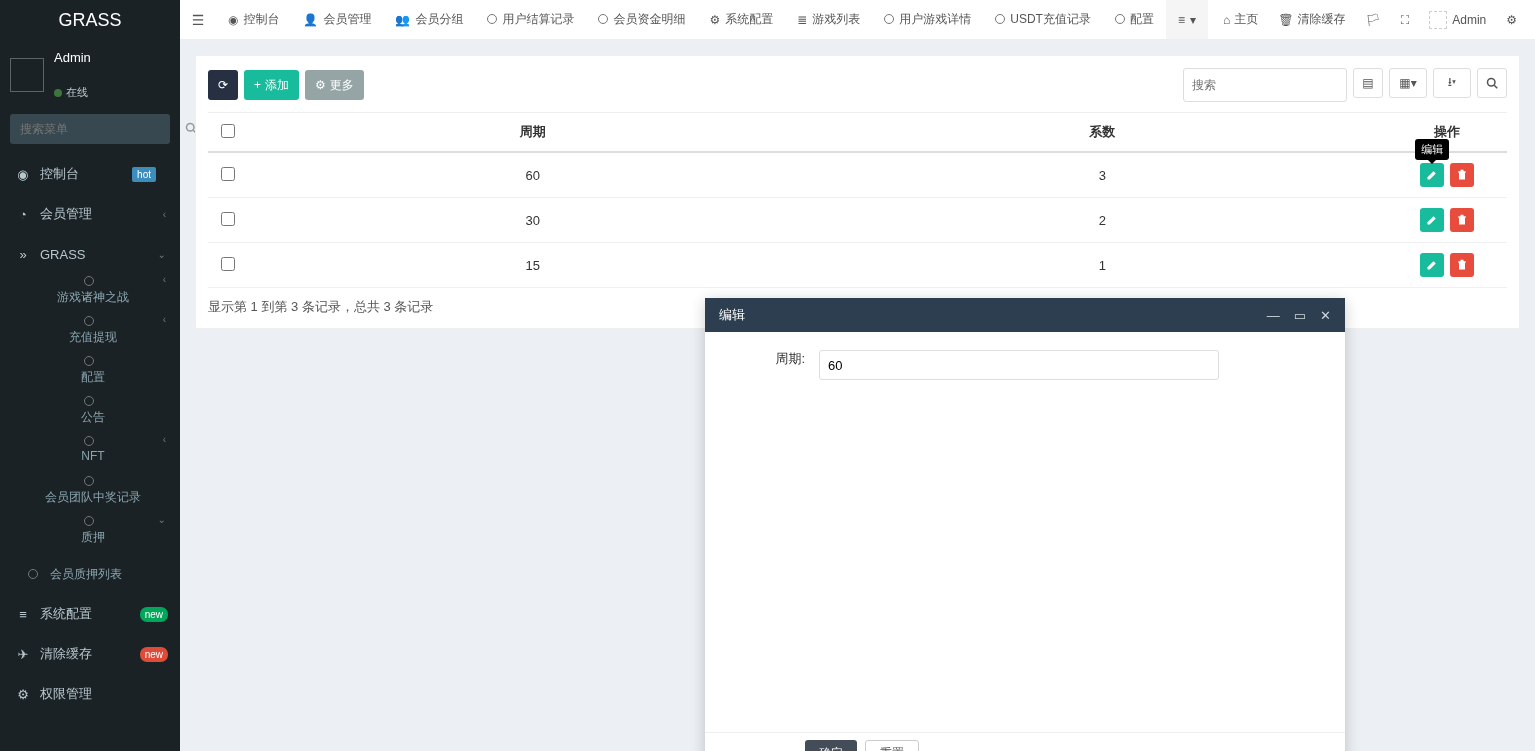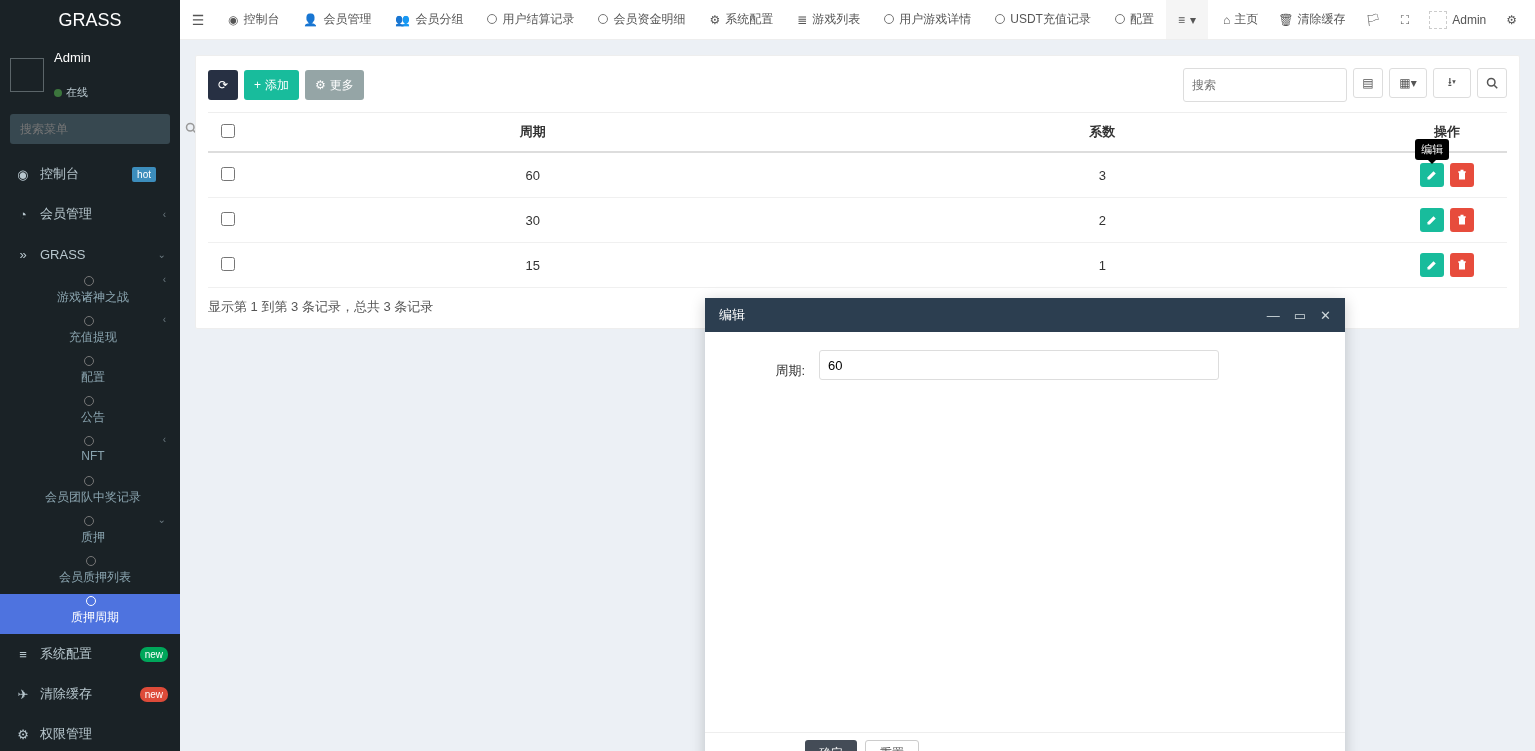--- a/index.html
+++ b/index.html
@@ -16,21 +16,21 @@
 .sidebar-user-status .dot { width: 8px; height: 8px; border-radius: 50%; background: #3c763d; margin-right: 4px; }
 .sidebar-search { padding: 0 10px 10px 10px; }
 .sidebar-search-inner { display: flex; background: #374850; border-radius: 3px; height: 30px; align-items: center; }
 .sidebar-search-inner input { flex: 1; background: transparent; border: none; padding: 0 10px; color: #ccc; font-size: 12px; outline: none; }
 .sidebar-search-inner .srch-icon { width: 30px; text-align: center; color: #999; cursor: pointer; }
 .sidebar-menu { flex: 1; overflow-y: auto; }
 .sidebar-menu ul { list-style: none; }
 .sb-item { display: flex; align-items: center; padding: 0 14px; height: 40px; color: #b8c7ce; font-size: 13px; position: relative; cursor: pointer; }
 .sb-item.tree { color: #b8c7ce; }
 .sb-item.sub { padding-left: 20px; color: #8aa4af; font-size: 12px; flex-direction: column; }
-.sb-item.sub2 { padding-left: 24px; color: #8aa4af; font-size: 12px; flex-direction: column; }
+.sb-item.sub2 { padding-left: 24px; color: #8aa4af; font-size: 12px; }
 .sb-item.active { background: #4e73df; color: #fff; }
 .sb-item .ic { width: 18px; text-align: center; margin-right: 8px; font-size: 13px; }
 .sb-item .badge-hot { background: #3c8dbc; color: #fff; font-size: 10px; padding: 2px 5px; border-radius: 2px; position: absolute; right: 24px; }
 .sb-item .badge-new-g { background: #00a65a; color: #fff; font-size: 10px; padding: 2px 5px; border-radius: 7px; position: absolute; right: 12px; }
 .sb-item .badge-new-r { background: #dd4b39; color: #fff; font-size: 10px; padding: 2px 5px; border-radius: 7px; position: absolute; right: 12px; }
 .sb-item .caret-r { position: absolute; right: 14px; font-size: 10px; color: #6c7a80; }
 
 
 .main { flex: 1; display: flex; flex-direction: column; }
 .topbar { height: 40px; background: #fff; display: flex; align-items: center; font-size: 12px; color: #555; border-bottom: 1px solid #eee; }
@@ -72,21 +72,21 @@
 .tooltip-pop:after { content: ""; position: absolute; top: 100%; left: 50%; margin-left: -4px; border: 4px solid transparent; border-top-color: #000; }
 .pager-info { margin-top: 10px; font-size: 13px; color: #555; }
 
 
 .modal { position: absolute; left: 525px; top: 258px; width: 640px; background: #fff; box-shadow: 0 3px 15px rgba(0,0,0,.2); border-radius: 2px; display: flex; flex-direction: column; }
 .modal-header { background: #2c3e50; color: #fff; height: 34px; display: flex; align-items: center; padding: 0 14px; font-size: 13px; }
 .modal-header-title { flex: 1; }
 .modal-header-icons { display: flex; gap: 14px; }
 .modal-header-icon { cursor: pointer; font-size: 13px; color: #cfd8dc; }
 .modal-body { padding: 18px 24px 8px 24px; height: 400px; }
-.form-row { display: flex; align-items: flex-end; margin-bottom: 12px; }
+.form-row { display: flex; align-items: flex-start; margin-bottom: 12px; }
 .form-label { width: 90px; text-align: right; padding-right: 14px; font-size: 13px; color: #333; }
 .form-input { flex: 1; height: 30px; border: 1px solid #ddd; border-radius: 3px; padding: 0 8px; font-size: 13px; max-width: 400px; }
 .modal-footer { border-top: 1px solid #eee; height: 42px; display: flex; align-items: center; padding: 0 0 0 100px; gap: 8px; }
 .btn-confirm { background: #444c57; color: #fff; height: 28px; padding: 0 14px; border-radius: 3px; font-size: 12px; }
 .btn-reset { background: #fff; border: 1px solid #ccc; color: #555; height: 28px; padding: 0 14px; border-radius: 3px; font-size: 12px; }
 
 svg { width: 12px; height: 12px; }
 </style>
 </head>
 <body>
@@ -161,24 +161,20 @@
             <span>会员团队中奖记录</span>
           </li>
         <li class="sb-item sub">
             <span class="ic"><span class="circle-o"></span></span>
             <span>质押</span>
             <span class="caret-r">⌄</span>
           </li>
         <li class="sb-item sub2">
             <span class="ic"><span class="circle-o"></span></span>
             <span>会员质押列表</span>
-          </li>
-        <li class="sb-item sub2 active">
-            <span class="ic"><span class="circle-o" style="border-color:#fff"></span></span>
-            <span>质押周期</span>
           </li>
         <li class="sb-item">
             <span class="ic">≡</span>
             <span>系统配置</span>
             <span class="badge-new-g">new</span>
           </li>
         <li class="sb-item">
             <span class="ic">✈</span>
             <span>清除缓存</span>
             <span class="badge-new-r">new</span>

